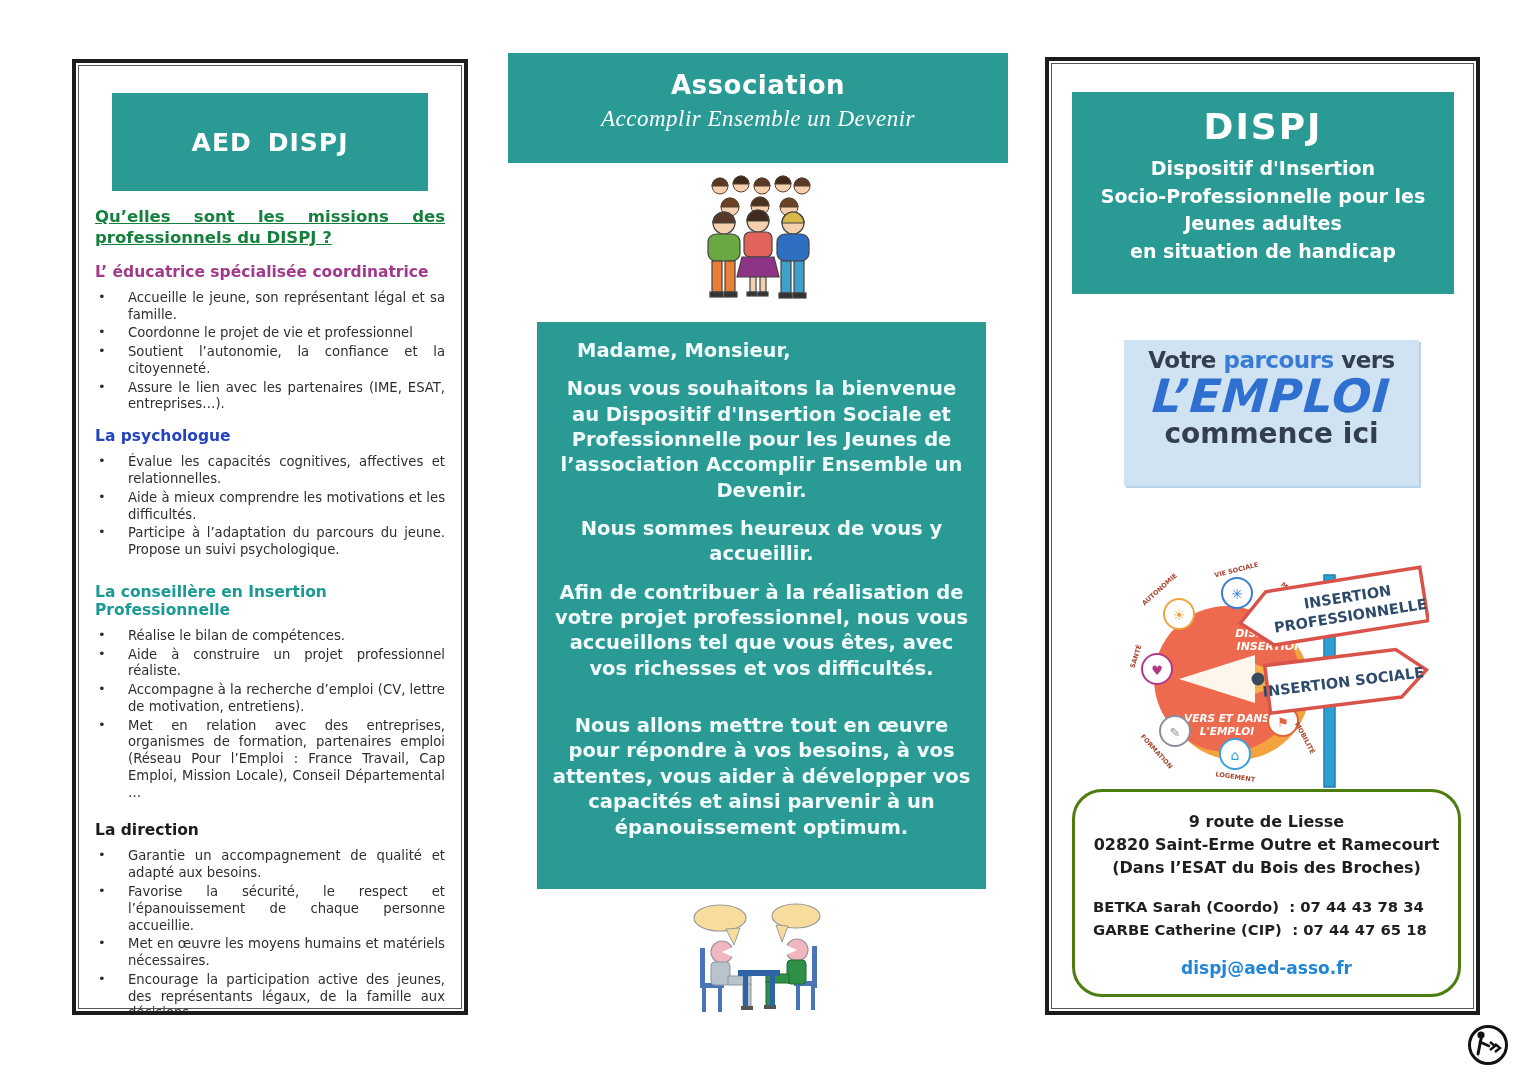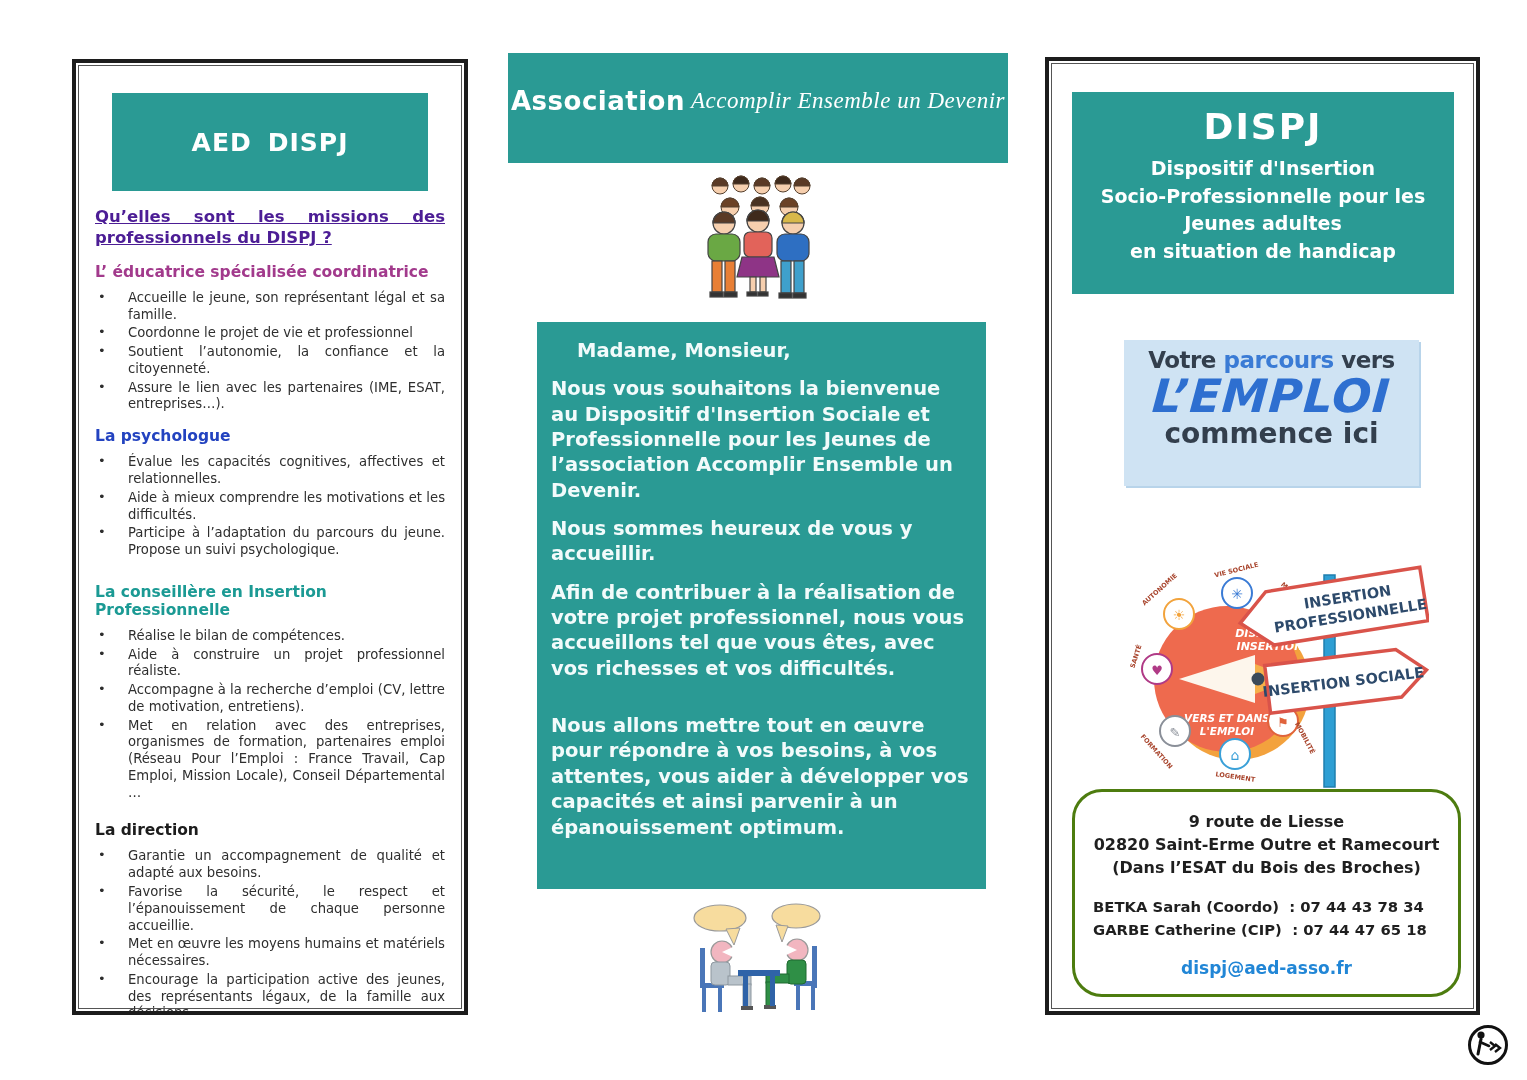--- a/index.html
+++ b/index.html
@@ -23,21 +23,21 @@
   .lp-inner { padding:30px 19px 10px 19px; }
   .lp-header {
     width:316px; height:98px; margin:0 auto;
     background:#2a9a94;
     display:flex; flex-direction:row; align-items:center; justify-content:center;
     gap:16px;
     color:#fff; font-weight:bold; font-size:25px; letter-spacing:1px;
   }
   .lp-question {
     margin-top:15px;
-    color:#4c1d95; font-weight:bold; font-size:16.5px; line-height:1.3;
+    color:#15803d; font-weight:bold; font-size:16.5px; line-height:1.3;
     text-decoration:underline;
     text-align:justify; text-align-last:left;
   }
   .lp-section { margin-top:14px; }
   .lp-sec-title { font-weight:bold; font-size:15.5px; margin-bottom:9px; }
   .t0 { color:#a23a8c; }
   .t1 { color:#2343c0; }
   .t2 { color:#1b9a94; }
   .t3 { color:#1c1c1c; }
   .lp-bullets { list-style:none; }
@@ -48,36 +48,36 @@
     margin-bottom:2px;
     color:#2e2e2e;
   }
   .lp-bullets li::before {
     content:"•"; position:absolute; left:3px; top:-1px; font-size:13px; color:#2e2e2e;
   }
   
   .mid-banner {
     position:absolute; left:508px; top:53px; width:500px; height:110px;
     background:#2a9a94; color:#fff;
-    display:flex; flex-direction:row; align-items:center; justify-content:center;
+    display:flex; flex-direction:column; align-items:center; justify-content:center;
     gap:6px; padding-bottom:14px;
   }
   .mid-banner .assoc { font-weight:bold; font-size:26px; letter-spacing:0.5px; }
   .mid-banner .assoc-sub {
     font-family:"Liberation Serif","DejaVu Serif",serif;
     font-style:italic; font-size:23px; letter-spacing:0.5px;
   }
   .group-illu { position:absolute; left:692px; top:170px; width:135px; height:135px; }
   .welcome-box {
     position:absolute; left:537px; top:322px; width:449px; height:567px;
     background:#2a9a94; color:#f2fbfb;
     font-weight:bold; font-size:19.5px; line-height:1.3;
     padding:16px 14px;
   }
-  .welcome-box .p { margin-bottom:13px; }
+  .welcome-box .p { text-align:center; margin-bottom:13px; }
   .welcome-box .p-salutation { text-align:left; padding-left:26px; }
   .welcome-box .p-last { margin-top:32px; }
   .meeting-illu { position:absolute; left:678px; top:900px; width:160px; height:125px; }
   
   .right-panel { left:1045px; top:57px; width:435px; height:958px; }
   .rp-header {
     position:absolute; left:23px; top:31px; width:382px; height:202px;
     background:#2a9a94; color:#fff; text-align:center;
     padding-top:14px;
   }

